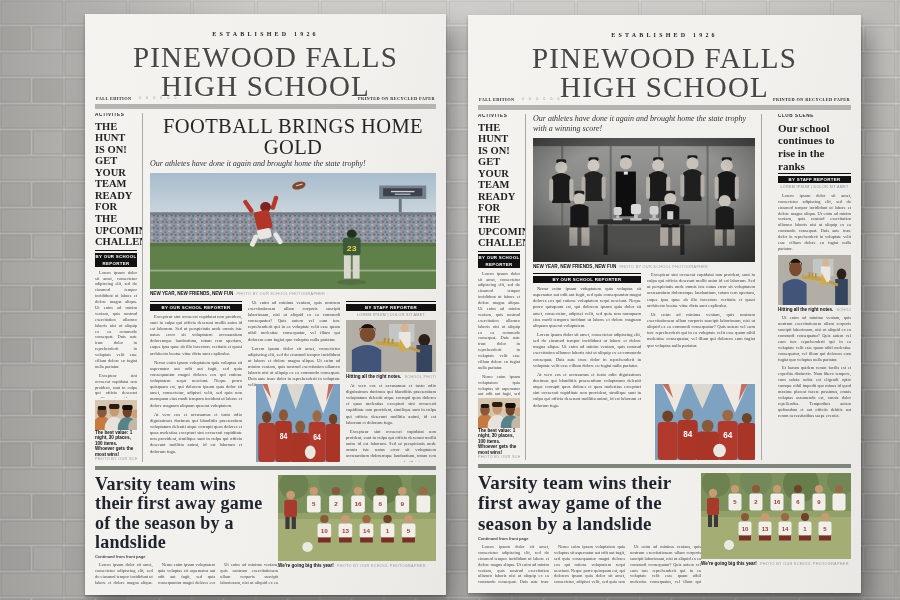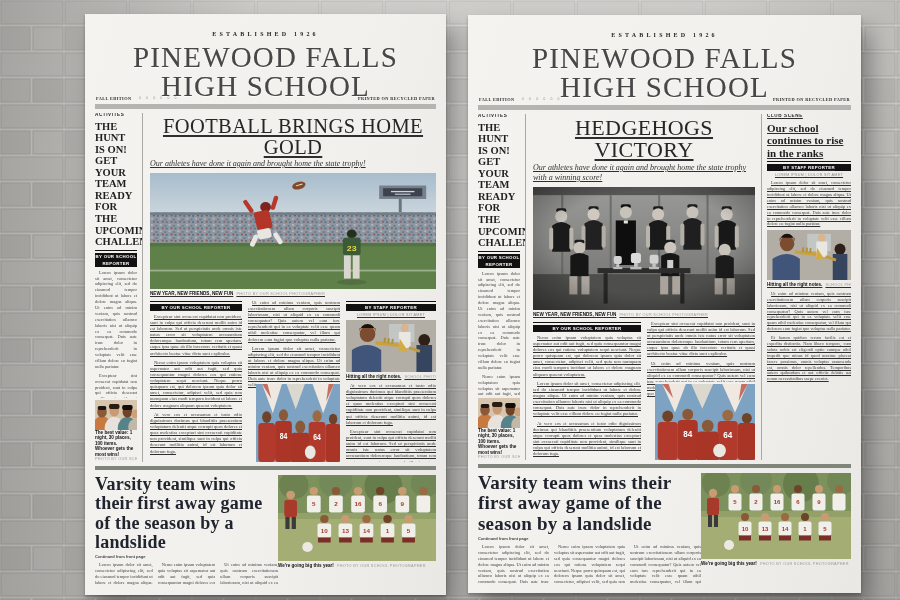--- a/index.html
+++ b/index.html
@@ -36,36 +36,36 @@
   .side-h{font:700 10.5px/1.1 "Liberation Serif",serif;color:#1e1e1e;margin:2px 0 5px;}
   .byline{background:#111;color:#fff;font:700 4.4px/7px "Liberation Sans",sans-serif;text-align:center;
     letter-spacing:.3px;box-shadow:0 -2px 0 0 #f1f0ec,0 -3px 0 0 #111;margin:4px 0 3px;}
   .micro{font:400 3.7px/1 "Liberation Sans",sans-serif;color:#8b8b8b;text-align:center;text-transform:uppercase;
     letter-spacing:.3px;margin-bottom:3px;}
   .greek{font:400 4.6px/1.34 "Liberation Serif",serif;color:#3e3e3e;text-align:justify;margin-bottom:3px;text-indent:4px;}
   .side .greek{font-size:4.4px;}
   .sidephoto{position:absolute;bottom:0;left:0;right:5px;background:#f1f0ec;padding-top:2px;}
   .photo{display:block;width:100%;}
 
-  .main{flex:1 1 auto;padding-left:7px;display:flex;flex-direction:column;overflow:hidden;text-decoration:underline;}
+  .main{flex:1 1 auto;padding-left:7px;display:flex;flex-direction:column;overflow:hidden;}
   .mainhead{font:400 20.5px/1 "Liberation Serif",serif;text-align:center;color:#262626;letter-spacing:.4px;margin:3px 0 2px;}
   .paperR .mainhead{font-size:22px;}
   .sub{font:italic 400 8px/1.22 "Liberation Serif",serif;text-align:left;color:#333;margin-bottom:4px;}
   .caprow{display:flex;gap:3px;align-items:baseline;margin:2px 0 3px;}
   .capb{font:700 4.6px/1.2 "Liberation Sans",sans-serif;color:#101010;white-space:nowrap;}
   .capc{font:400 3.8px/1.2 "Liberation Sans",sans-serif;color:#9a9a9a;text-transform:uppercase;letter-spacing:.3px;white-space:nowrap;overflow:hidden;}
   .cols{display:flex;gap:6px;flex:1 1 auto;overflow:hidden;}
   .col{flex:1 1 0;overflow:hidden;position:relative;}
   .c3{flex:0 0 90px;}
   .embed{position:absolute;bottom:0;left:8px;right:0;background:#f1f0ec;padding-top:2px;}
 
   
   .mainwrap{flex:1 1 auto;display:flex;overflow:hidden;}
   .cmain{flex:1 1 auto;display:flex;flex-direction:column;overflow:hidden;}
-  .club{flex:0 0 90px;border-left:1px solid #a9a8a4;margin-left:6px;padding-left:5px;overflow:hidden;}
+  .club{flex:0 0 90px;border-left:1px solid #a9a8a4;margin-left:6px;padding-left:16px;overflow:hidden;}
   .club-h{font:700 11px/1.15 "Liberation Serif",serif;color:#1e1e1e;margin:2px 0 4px;}
   .club .greek{font-size:4.4px;}
 
   .divider{height:4px;background:#7f857a;margin:4px 0 5px;flex:0 0 auto;}
 
   
   .bottomsec{flex:0 0 112px;display:flex;gap:0;overflow:hidden;}
   .b-left{flex:1 1 auto;display:flex;flex-direction:column;overflow:hidden;}
   .b-head{font:700 18px/1.07 "Liberation Serif",serif;color:#20242e;letter-spacing:.2px;}
   .paperR .b-head{font-size:19px;}
@@ -420,21 +420,20 @@
           <figcaption>
             <div class="capb" style="white-space:normal">The best value: 1 night, 30 places, 100 items. Whoever gets the most wins!</div>
             <div class="capc">PHOTO BY OUR SCHOOL PHOTOGRAPHER</div>
           </figcaption>
         </figure>
       </aside>
 
       <div class="main">
         <div class="mainwrap">
           <div class="cmain">
-            <h1 class="mainhead">HEDGEHOGS VICTORY</h1>
             <div class="sub">Our athletes have done it again and brought home the state trophy with a winning score!</div>
 
             <svg class="photo" viewBox="0 0 220 122" height="124" preserveAspectRatio="none">
               <defs>
                 <linearGradient id="vbg" x1="0" y1="0" x2="0" y2="1">
                     <stop offset="0" stop-color="#9a9a98"></stop>
                     <stop offset="1" stop-color="#6f6f6d"></stop>
                   </linearGradient>
                 <radialGradient id="vvg" cx="50%" cy="45%" r="75%">
                     <stop offset="55%" stop-color="rgba(0,0,0,0)"></stop>

